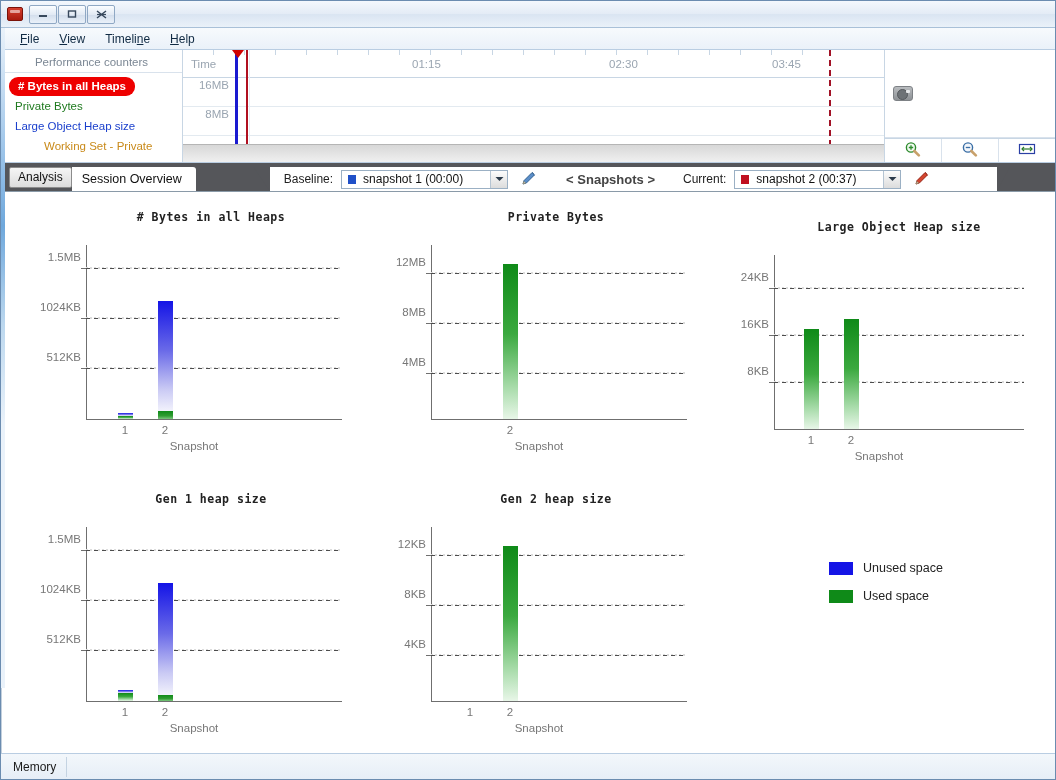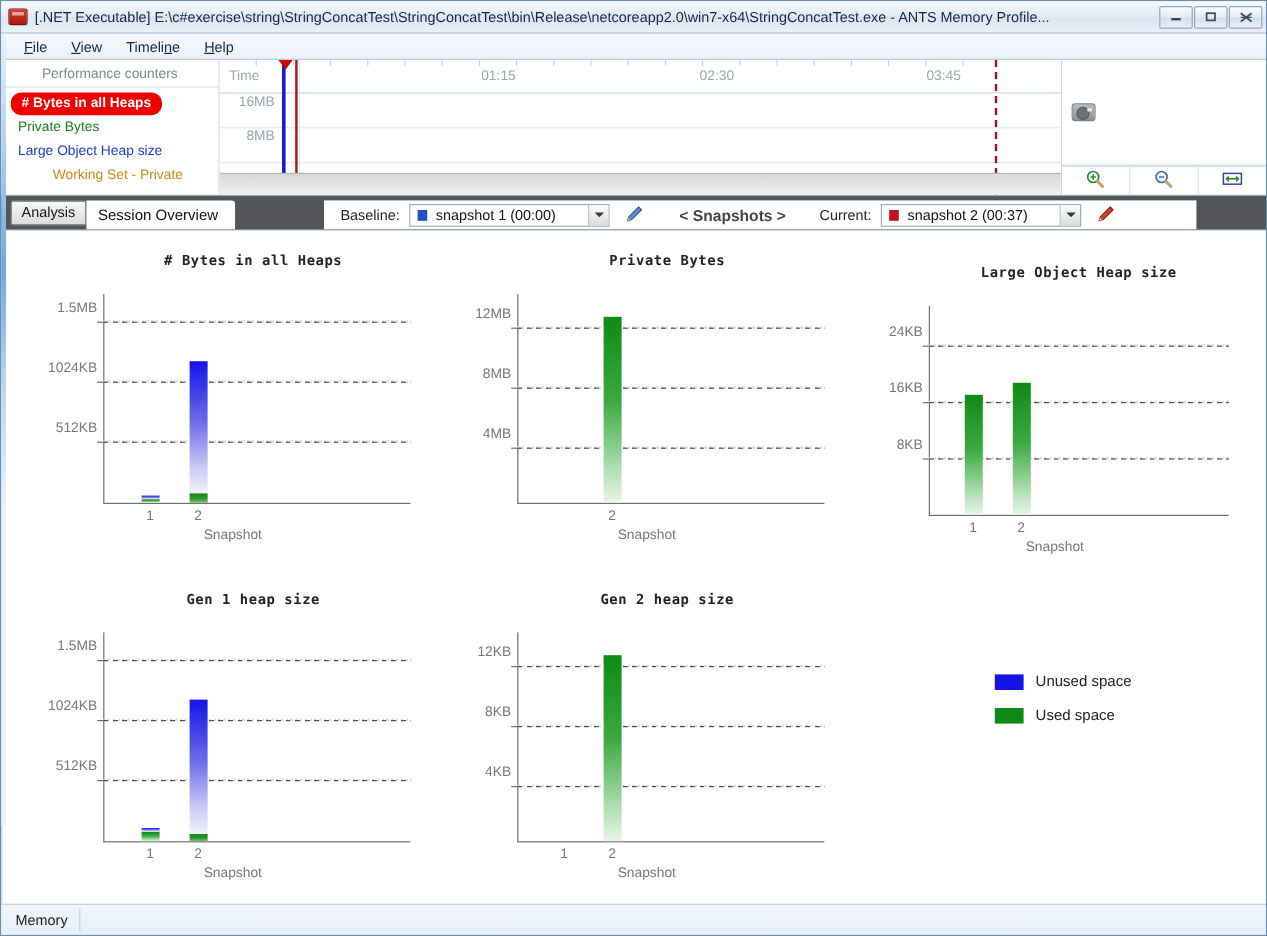--- a/index.html
+++ b/index.html
@@ -269,21 +269,20 @@
     background:linear-gradient(180deg,#eaf2fa 0%, #9fc6ea 18%, #6fa8dc 30%, #bcd8ef 45%, #eaf2fa 60%);
   }
 </style>
 </head>
 <body>
 
 <div class="window">
 
   <div class="titlebar">
     <div class="title-icon"></div>
-    <div class="title-text">[.NET Executable] E:\c#exercise\string\StringConcatTest\StringConcatTest\bin\Release\netcoreapp2.0\win7-x64\StringConcatTest.exe - ANTS Memory Profile...</div>
     <div class="winbtns">
       <div class="winbtn">
         <svg width="12" height="10" viewBox="0 0 12 10">
             <rect x="2" y="6" width="8" height="2" fill="#37485c"></rect>
           </svg>
       </div>
       <div class="winbtn">
         <svg width="12" height="10" viewBox="0 0 12 10">
             <rect x="2.5" y="2" width="7" height="6" fill="none" stroke="#37485c" stroke-width="1.4"></rect>
           </svg>
@@ -314,22 +313,22 @@
         </div>
         <div class="counter-item c-private">Private Bytes</div>
         <div class="counter-item c-loh">Large Object Heap size</div>
         <div class="counter-item c-ws">Working Set - Private</div>
       </div>
     </div>
 
     <div class="graph-pane">
       <div class="graph-axis-row">
         <div class="time-label">Time</div>
-        <div class="tick-label" style="left:218px">01:15</div>
-        <div class="tick-label" style="left:400px">02:30</div>
+        <div class="tick-label" style="left:229px">01:15</div>
+        <div class="tick-label" style="left:426px">02:30</div>
         <div class="tick-label" style="left:589px">03:45</div>
         <div class="tick-mark" style="left:30px"></div>
           <div class="tick-mark" style="left:61px"></div>
         <div class="tick-mark" style="left:92px"></div>
           <div class="tick-mark" style="left:123px"></div>
         <div class="tick-mark" style="left:154px"></div>
           <div class="tick-mark" style="left:185px"></div>
         <div class="tick-mark" style="left:216px"></div>
           <div class="tick-mark" style="left:247px"></div>
         <div class="tick-mark" style="left:278px"></div>

